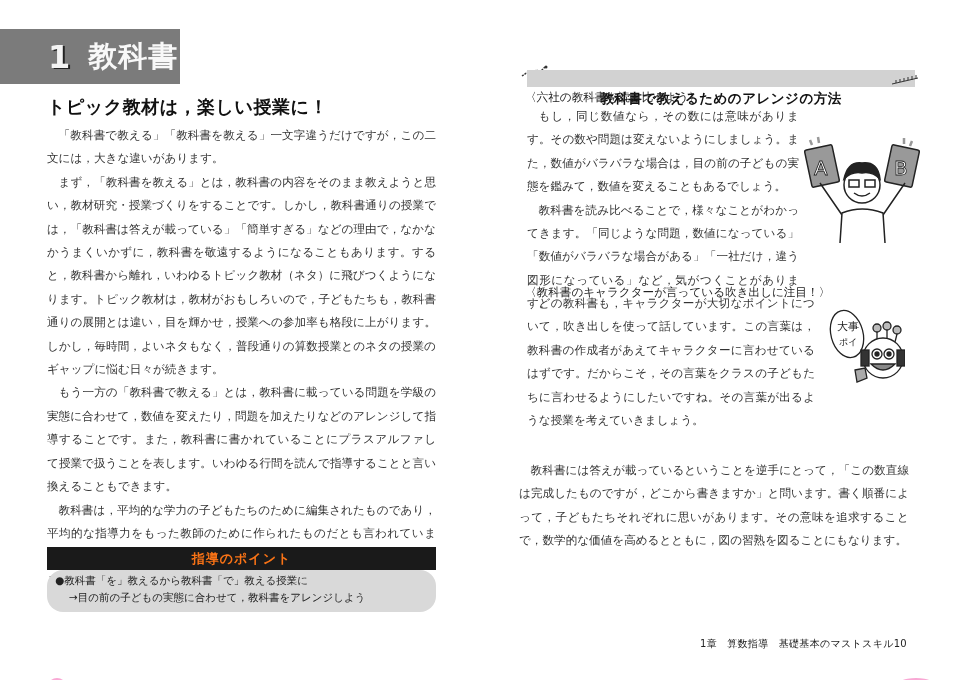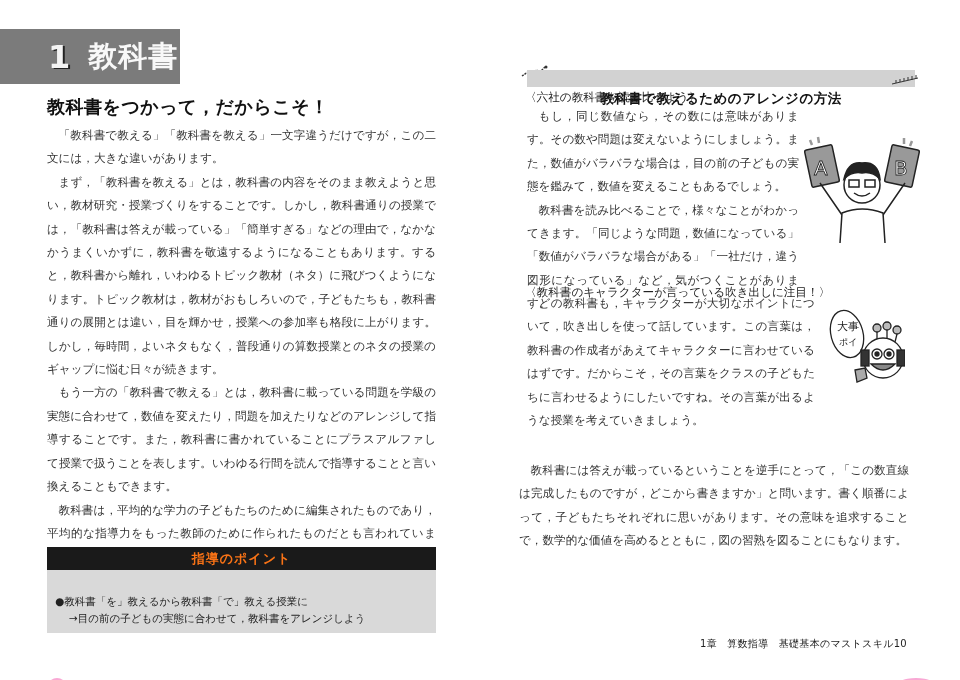--- a/index.html
+++ b/index.html
@@ -34,22 +34,22 @@
   .left-body { left: 47px; top: 124px; width: 389px; }
   .body-text p { margin: 0; text-indent: 1em; }
 
   
   .point-box { position: absolute; left: 47px; top: 547px; width: 389px; }
   .point-header {
     background: #1a1a1a; color: #f97316; height: 23px; display: flex; align-items: center; justify-content: center;
     font-family: "DejaVu Sans", sans-serif; font-weight: bold; font-size: 13px; letter-spacing: 1px;
   }
   .point-body {
-    background: #d9d9d9; padding: 23px 8px 6px 8px; font-family: "DejaVu Sans", sans-serif;
-    font-size: 10.5px; line-height: 17px; color: #222;
+    background: #d9d9d9; padding: 2px 8px 6px 8px; font-family: "DejaVu Sans", sans-serif;
+    font-size: 10.5px; line-height: 17px; color: #222; border-radius: 16px;
   }
   .point-sub { padding-left: 14px; }
 
   .folio {
     position: absolute; width: 20px; height: 20px; border-radius: 50%; background: #f9a8d4;
     font-family: "DejaVu Sans", sans-serif; font-size: 12px; color: #111; display: flex; align-items: center; justify-content: center; margin-top: 44px;
   }
   .folio-left { left: 47px; top: 634px; }
   .folio-right { left: 414px; top: 634px; padding-left: 24px; }
   .running-head {
@@ -78,21 +78,21 @@
   .illus2 { position: absolute; left: 345px; top: 300px; }
 </style>
 </head>
 <body>
 
 <div class="page page-left">
   <div class="chapter-banner">
     <span class="chapter-num">1</span>
     <span class="chapter-title">教科書</span>
   </div>
-  <div class="subtitle">教科書をつかって，だからこそ！</div>
+  <div class="subtitle">トピック教材は，楽しい授業に！</div>
 
   <div class="body-text left-body">
     <p>「教科書で教える」「教科書を教える」一文字違うだけですが，この二文には，大きな違いがあります。</p>
     <p>まず，「教科書を教える」とは，教科書の内容をそのまま教えようと思い，教材研究・授業づくりをすることです。しかし，教科書通りの授業では，「教科書は答えが載っている」「簡単すぎる」などの理由で，なかなかうまくいかずに，教科書を敬遠するようになることもあります。すると，教科書から離れ，いわゆるトピック教材（ネタ）に飛びつくようになります。トピック教材は，教材がおもしろいので，子どもたちも，教科書通りの展開とは違い，目を輝かせ，授業への参加率も格段に上がります。しかし，毎時間，よいネタもなく，普段通りの算数授業とのネタの授業のギャップに悩む日々が続きます。</p>
     <p>もう一方の「教科書で教える」とは，教科書に載っている問題を学級の実態に合わせて，数値を変えたり，問題を加えたりなどのアレンジして指導することです。また，教科書に書かれていることにプラスアルファして授業で扱うことを表します。いわゆる行間を読んで指導することと言い換えることもできます。</p>
     <p>教科書は，平均的な学力の子どもたちのために編集されたものであり，平均的な指導力をもった教師のために作られたものだとも言われています。だからこそ，目の前の子どもたちのためにアレンジし，教科書で教える授業をしましょう。</p>
   </div>
 
   <div class="point-box">
     <div class="point-header">指導のポイント</div>

